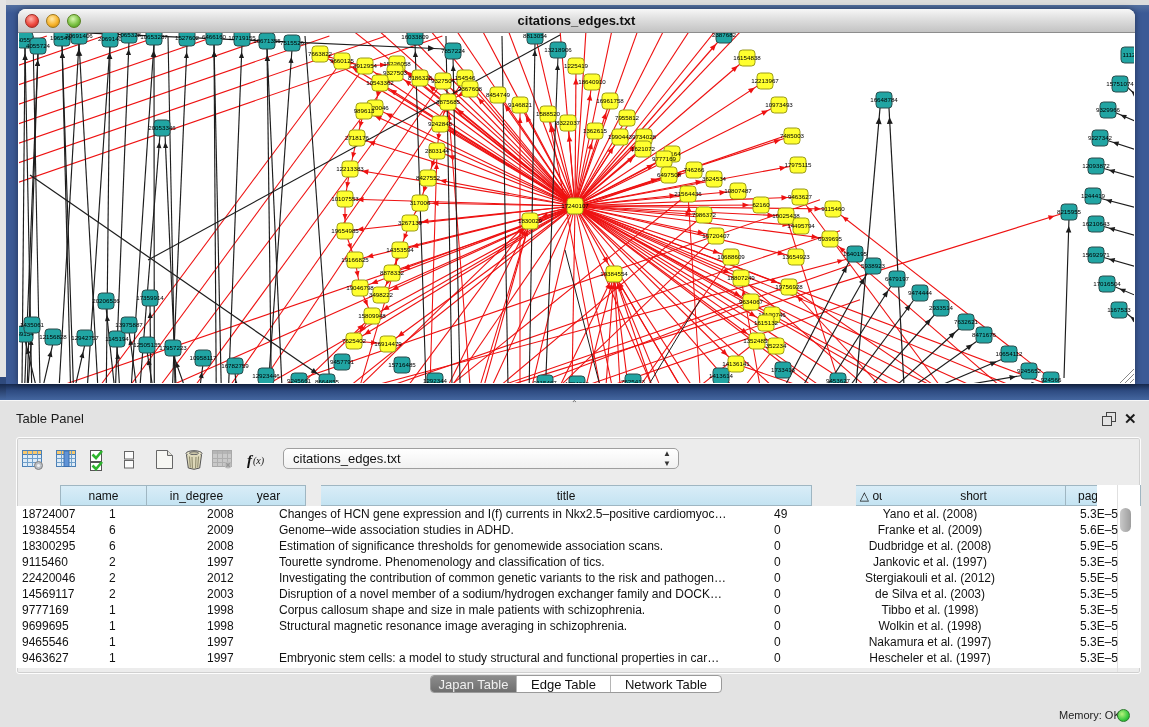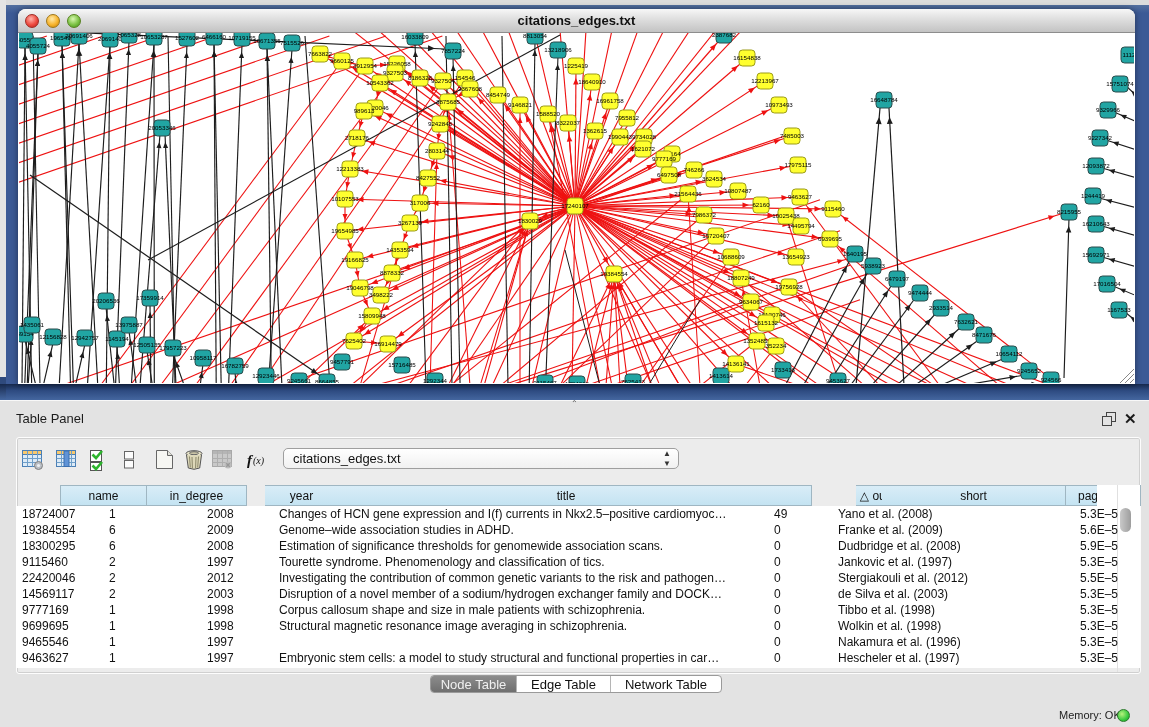--- a/index.html
+++ b/index.html
@@ -44,21 +44,21 @@
 #thead .hc { position:absolute; top:0; height:21px; background:linear-gradient(#d9edf7,#c4e3f2);
   border:1px solid #9fb6c2; border-left:none; font-size:12px; color:#111; text-align:center; line-height:20px;margin-left:44px; }
 #tbody { left:16px; top:506px; width:1081px; height:162px; background:#fff; font-size:12px; color:#111; }
 .tr { position:relative; height:16px; line-height:16px; white-space:nowrap;padding-left:26px; }
 .tr div { position:absolute; top:0; overflow:hidden; }
 .c0 { left:6px; width:85px; }
 .c1 { left:93px; width:98px; }
 .c2 { left:191px; width:72px; }
 .c3 { left:263px; width:489px; }
 .c4 { left:758px; width:68px; }
-.c5 { left:822px; width:184px; }
+.c5 { left:822px; width:184px; text-align:center; }
 .c6 { left:1064px; width:80px; }
 #tright { left:1097px; top:485px; width:43px; height:183px; background:#fff; }
 #sbar { left:1120px; top:508px; width:11px; height:24px; background:linear-gradient(90deg,#c9c9c9,#9d9d9d); border-radius:6px; }
 #sline { left:1117px; top:485px; width:1px; height:187px; background:#e0e0e0; }
 
 
 #tabs { left:430px; top:675px; width:292px; height:18px; border:1px solid #9a9a9a; border-radius:4px;
   background:#fff; font-size:13px; color:#111; display:flex; }
 #tabs .seg { text-align:center; line-height:17px; border-right:1px solid #b5b5b5; }
 #tabs .seg.sel { background:linear-gradient(#8c8c8c,#6f6f6f); color:#f0f0f0; border-radius:3px 0 0 3px; }
@@ -895,21 +895,21 @@
       <path d="M14.3 14.3 l3.4 3.4 M17.7 14.3 l-3.4 3.4" stroke="#989898" stroke-width="1.4"></path>
     </svg></div>
 <div class="abs ticon" style="left:246px"><svg width="24" height="22" viewBox="0 0 24 22">
       <text x="1" y="16" font-size="15" font-style="italic" font-family="Liberation Serif,serif" font-weight="bold" fill="#111">f</text>
       <text x="7" y="15" font-size="10" font-style="italic" font-family="Liberation Serif,serif" fill="#111">(x)</text>
     </svg></div>
 <div class="abs" id="combo">citations_edges.txt<span class="arr">▲<br>▼</span></div>
 <div class="abs" id="thead">
   <div class="hc" style="left:0;width:87px;border-left:1px solid #9fb6c2">name</div>
   <div class="hc" style="left:87px;width:100px">in_degree</div>
-  <div class="hc" style="left:205px;width:74px">year</div>
+  <div class="hc" style="left:172px;width:74px">year</div>
   <div class="hc" style="left:261px;width:491px">title</div>
   <div class="hc" style="left:796px;width:70px">△ out_de…</div>
   <div class="hc" style="left:822px;width:184px">short</div>
   <div class="hc" style="left:1006px;width:75px">pagerank</div>
 </div>
 <div class="abs" id="tright"></div>
 <div class="abs" id="sline"></div>
 <div class="abs" id="sbar"></div>
 <div class="abs" id="tbody">
 <div class="tr">
@@ -982,32 +982,32 @@
       <div class="c3">Structural magnetic resonance image averaging in schizophrenia.</div>
       <div class="c4">0</div>
       <div class="c5">Wolkin et al. (1998)</div>
       <div class="c6">5.3E–5</div>
     </div>
 <div class="tr">
       <div class="c0">9465546</div>
       <div class="c1">1</div>
       <div class="c2">1997</div>
       <div class="c4">0</div>
-      <div class="c5">Nakamura et al. (1996)</div>
+      <div class="c5">Nakamura et al. (1997)</div>
       <div class="c6">5.3E–5</div>
     </div>
 <div class="tr">
       <div class="c0">9463627</div>
       <div class="c1">1</div>
       <div class="c2">1997</div>
       <div class="c3">Embryonic stem cells: a model to study structural and functional properties in car…</div>
       <div class="c4">0</div>
       <div class="c5">Hescheler et al. (1997)</div>
       <div class="c6">5.3E–5</div>
     </div>
 </div>
 <div class="abs" id="tabs">
-  <div class="seg sel" style="width:86px">Node Table</div>
+  <div class="seg sel" style="width:86px">Japan Table</div>
   <div class="seg" style="width:94px">Edge Table</div>
   <div class="seg" style="width:110px">Network Table</div>
 </div>
 <div class="abs" id="mem">Memory: OK</div>
 <div class="abs" id="memdot"></div>
 
 </body></html>

